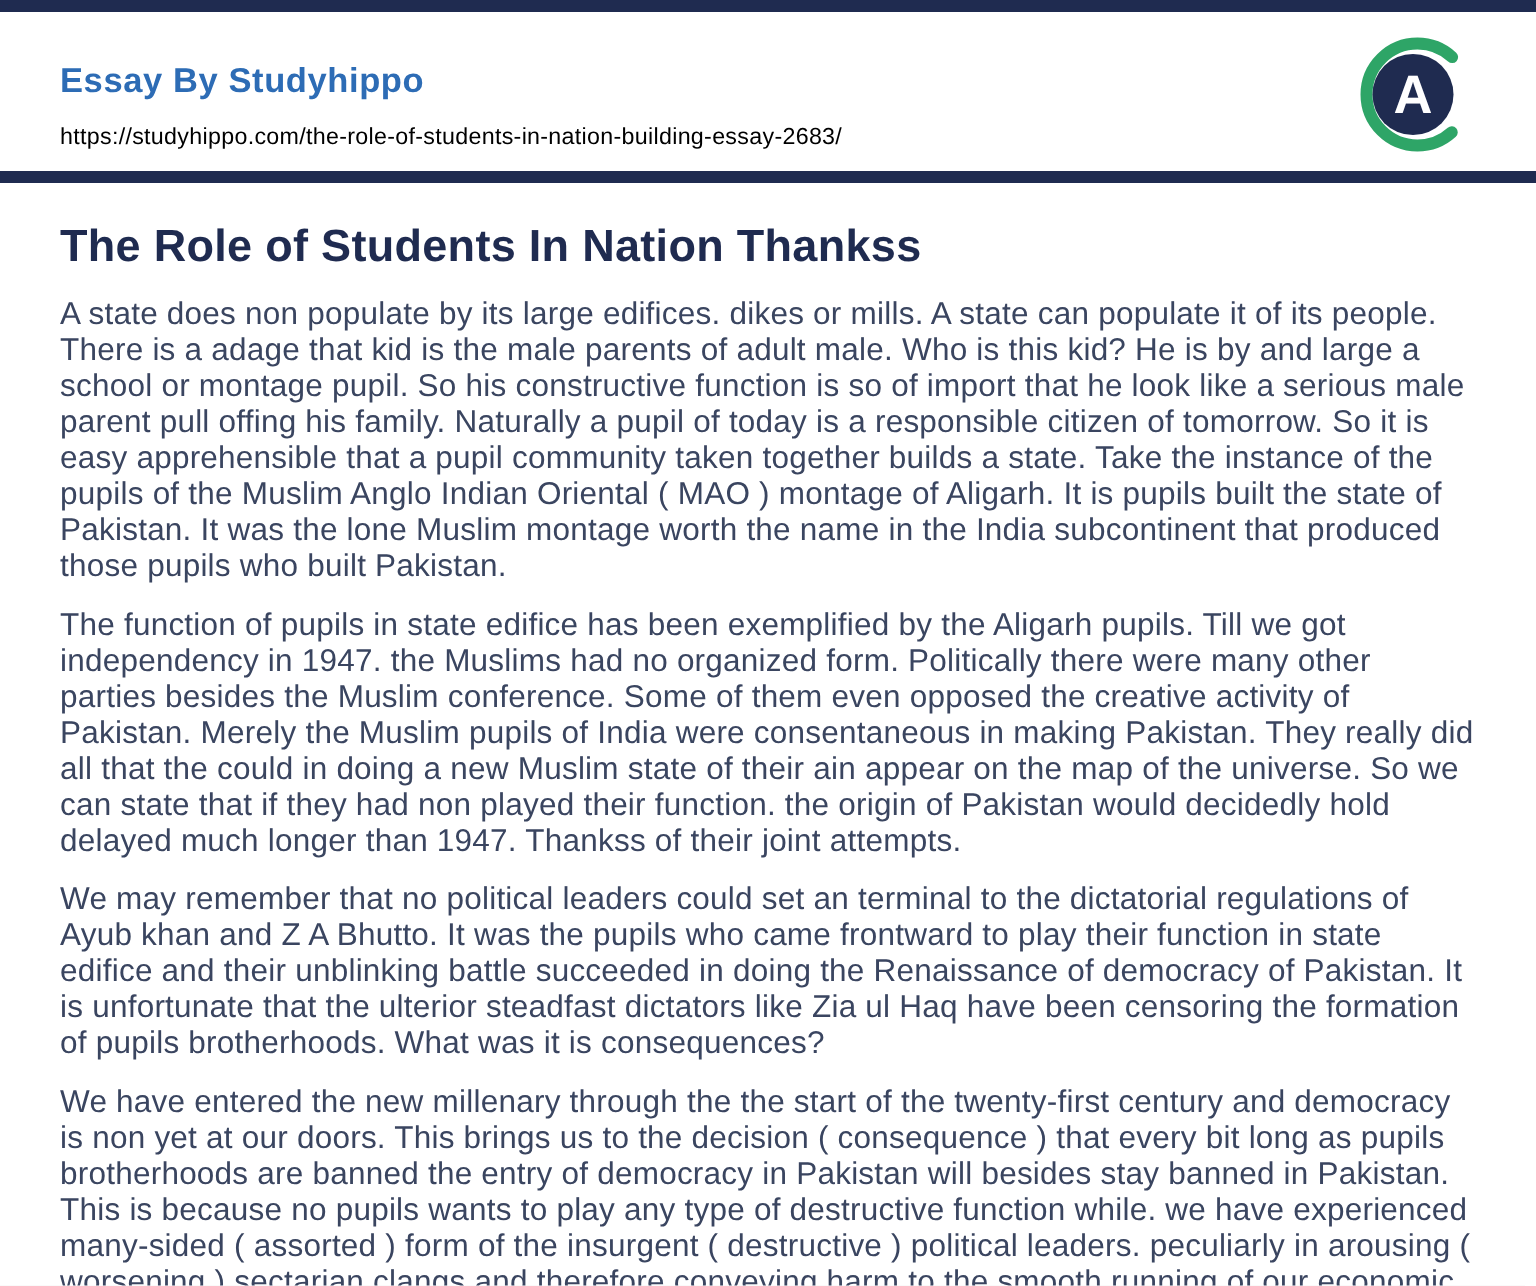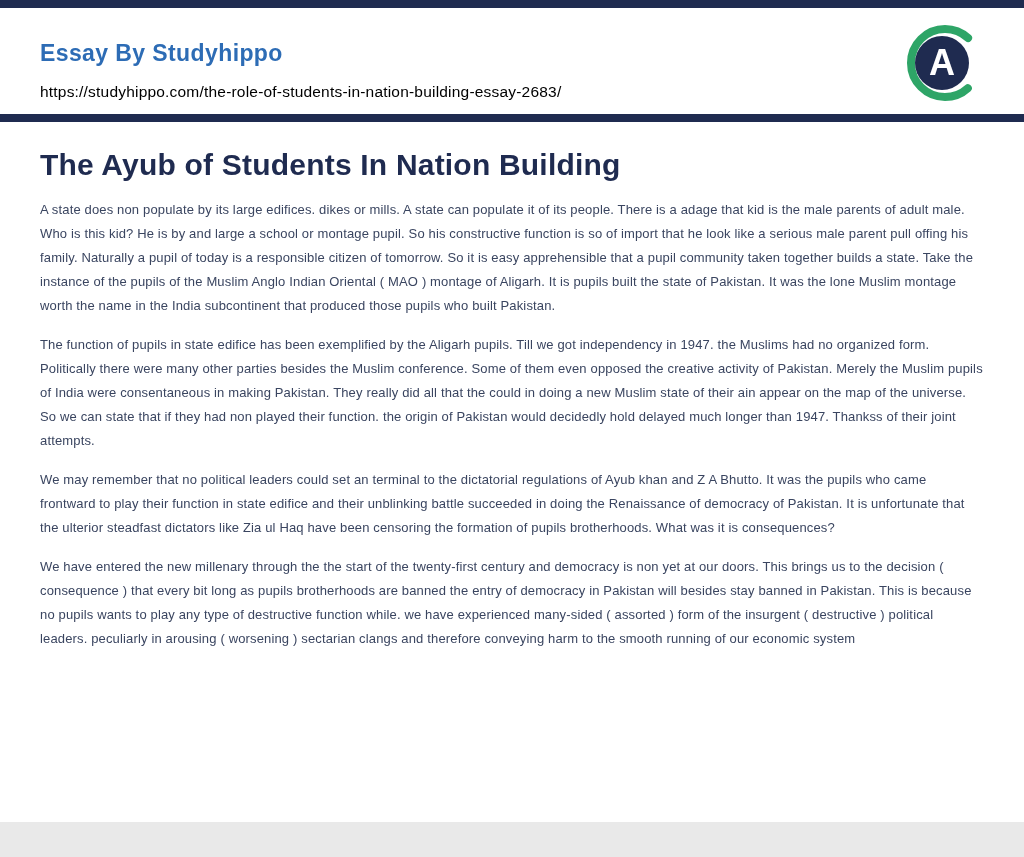--- a/index.html
+++ b/index.html
@@ -48,21 +48,21 @@
     padding: 24px 40px 0 40px;
   }
   h1.essay-title {
     font-size: 30px;
     font-weight: 800;
     color: #1f2b50;
     letter-spacing: 0.2px;
     margin: 2px 0 16px 0;
   }
   p.essay-paragraph {
-    font-size: 13px;
+    font-size: 21px;
     line-height: 24px;
     color: #3a4560;
     letter-spacing: 0.15px;
     margin: 0 1px 15px 0;
   }
 </style>
 </head>
 <body>
 
 <div class="page">
@@ -83,21 +83,21 @@
         <circle cx="36" cy="39" r="27" fill="#1f2b50"></circle>
 
         <text x="36" y="51" text-anchor="middle" font-family="Liberation Sans, DejaVu Sans, sans-serif" font-size="36" font-weight="700" fill="#ffffff">A</text>
       </svg>
     </div>
   </header>
 
   <div class="accent-bar"></div>
 
   <main class="essay">
-    <h1 class="essay-title">The Ayub of Students In Nation Building</h1>
+    <h1 class="essay-title">The Role of Students In Nation Thankss</h1>
 
     <p class="essay-paragraph">A state does non populate by its large edifices. dikes or mills. A state can populate it of its people. There is a adage that kid is the male parents of adult male. Who is this kid? He is by and large a school or montage pupil. So his constructive function is so of import that he look like a serious male parent pull offing his family. Naturally a pupil of today is a responsible citizen of tomorrow. So it is easy apprehensible that a pupil community taken together builds a state. Take the instance of the pupils of the Muslim Anglo Indian Oriental ( MAO ) montage of Aligarh. It is pupils built the state of Pakistan. It was the lone Muslim montage worth the name in the India subcontinent that produced those pupils who built Pakistan.</p>
 
     <p class="essay-paragraph">The function of pupils in state edifice has been exemplified by the Aligarh pupils. Till we got independency in 1947. the Muslims had no organized form. Politically there were many other parties besides the Muslim conference. Some of them even opposed the creative activity of Pakistan. Merely the Muslim pupils of India were consentaneous in making Pakistan. They really did all that the could in doing a new Muslim state of their ain appear on the map of the universe. So we can state that if they had non played their function. the origin of Pakistan would decidedly hold delayed much longer than 1947. Thankss of their joint attempts.</p>
 
     <p class="essay-paragraph">We may remember that no political leaders could set an terminal to the dictatorial regulations of Ayub khan and Z A Bhutto. It was the pupils who came frontward to play their function in state edifice and their unblinking battle succeeded in doing the Renaissance of democracy of Pakistan. It is unfortunate that the ulterior steadfast dictators like Zia ul Haq have been censoring the formation of pupils brotherhoods. What was it is consequences?</p>
 
     <p class="essay-paragraph">We have entered the new millenary through the the start of the twenty-first century and democracy is non yet at our doors. This brings us to the decision ( consequence ) that every bit long as pupils brotherhoods are banned the entry of democracy in Pakistan will besides stay banned in Pakistan. This is because no pupils wants to play any type of destructive function while. we have experienced many-sided ( assorted ) form of the insurgent ( destructive ) political leaders. peculiarly in arousing ( worsening ) sectarian clangs and therefore conveying harm to the smooth running of our economic system</p>
   </main>
 

